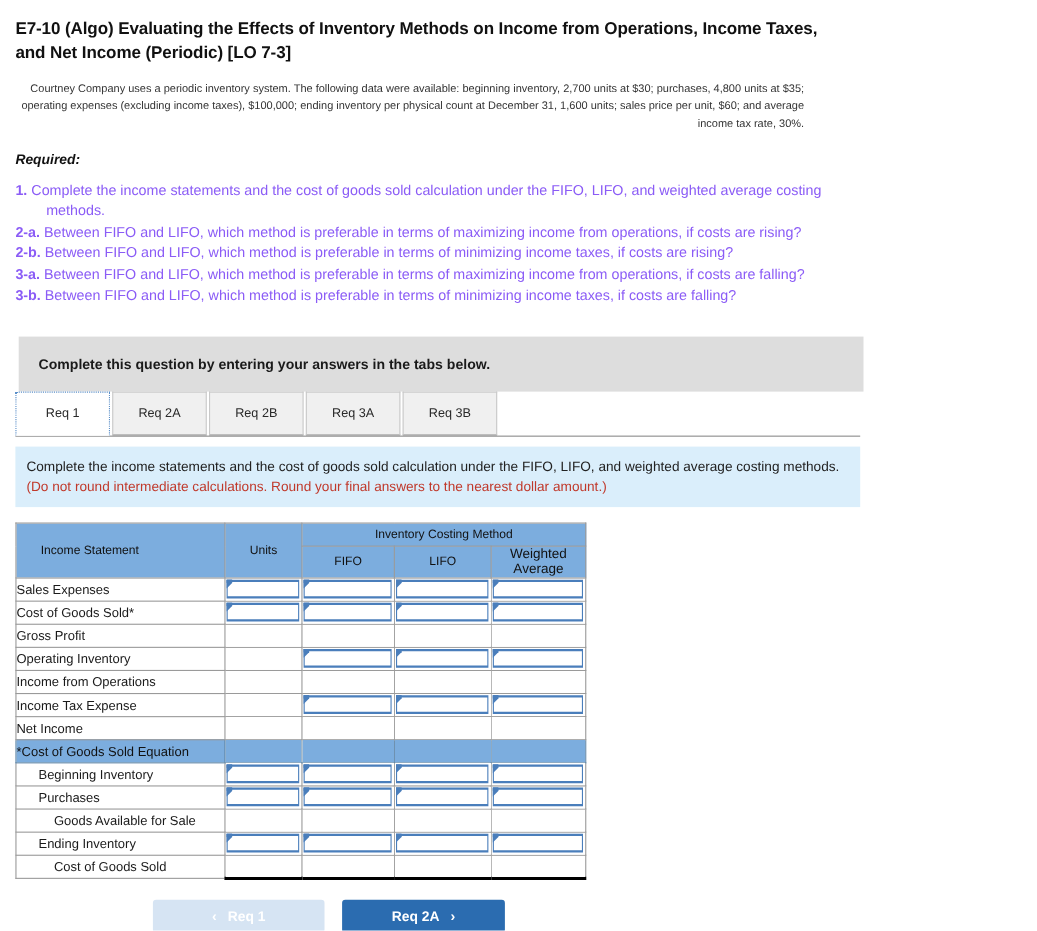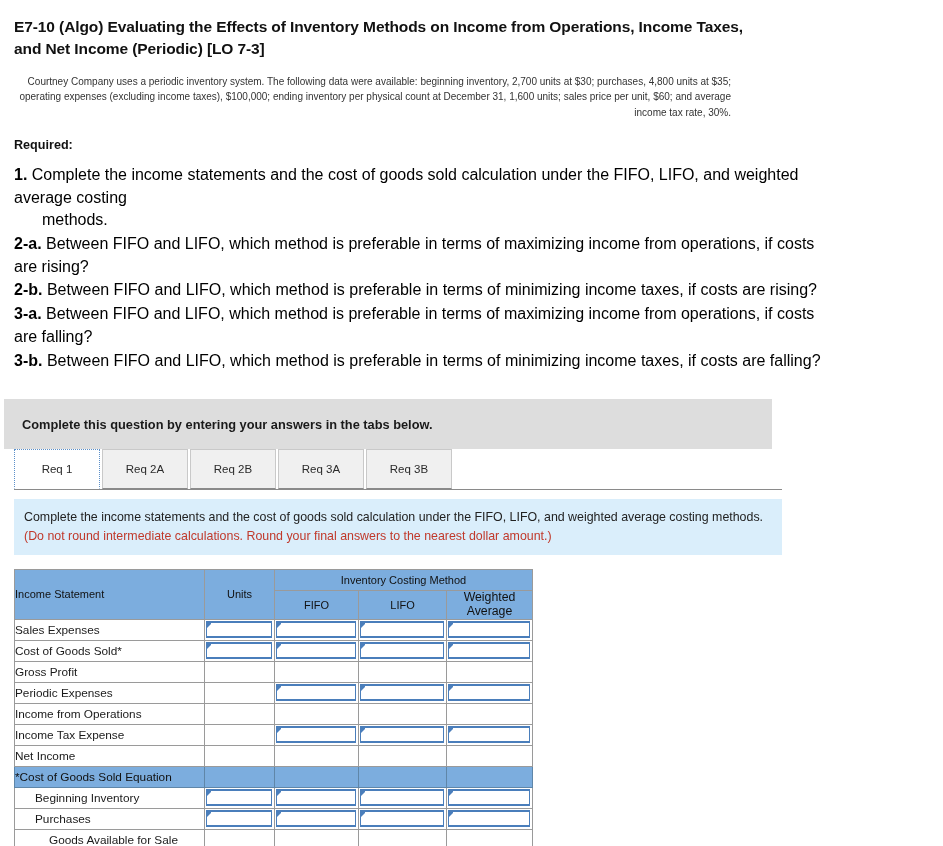--- a/index.html
+++ b/index.html
@@ -33,34 +33,35 @@
     padding: 14px 95px 0 13px;
     text-align: right;
   }
 
   
   .required-hd {
     font-size: 12.6px;
     font-weight: bold;
     padding: 18px 0 0 14px;
     color: #111111;
+    font-style: italic;
   }
   .req-list { padding: 12px 0 0 14px; }
   .req-line {
-    font-size: 16px;
+    font-size: 13px;
     line-height: 1.42;
-    color: #000000;
+    color: #8b5cf6;
     padding-bottom: 1px;
   }
   .req-line .lead { font-weight: bold; }
   .req-line .cont { display: block; padding-left: 28px; }
 
   
   .gray-banner {
-    margin: 26px 0 0 4px;
+    margin: 26px 0 0 17px;
     width: 768px;
     height: 50px;
     background: #dddddd;
     display: flex;
     align-items: center;
     padding-left: 18px;
     font-size: 12.8px;
     font-weight: bold;
     color: #1a1a1a;
   }
@@ -132,21 +133,21 @@
   col.c-lifo  { width: 88px; }
   col.c-wavg  { width: 86px; }
 
   th.hd {
     background: #7cadde;
     color: #111111;
     border: 1px solid #5f86a8;
     font-size: 11px;
     height: 25px;
   }
-  th.hd.left { text-align: left; padding-left: 0; }
+  th.hd.left { text-align: left; padding-left: 22px; }
   th.hd.ctr { text-align: center; }
   th.hd.two { line-height: 1.12; font-size: 12.3px; }
 
   td.lbl {
     text-align: left;
     padding-left: 6px;
     white-space: nowrap;
   }
   td.lbl.i1 { padding-left: 20px; }
   td.lbl.i2 { padding-left: 34px; }
@@ -337,21 +338,21 @@
             </td>
           </tr>
           <tr>
             <td class="lbl">Gross Profit</td>
             <td class="cell topblack"></td>
             <td class="cell topblack"></td>
             <td class="cell topblack"></td>
             <td class="cell topblack"></td>
           </tr>
           <tr>
-            <td class="lbl">Periodic Expenses</td>
+            <td class="lbl">Operating Inventory</td>
             <td class="cell"></td>
             <td class="cell inp">
               <span class="inbox"></span>
             </td>
             <td class="cell inp">
               <span class="inbox"></span>
             </td>
             <td class="cell inp">
               <span class="inbox"></span>
             </td>

